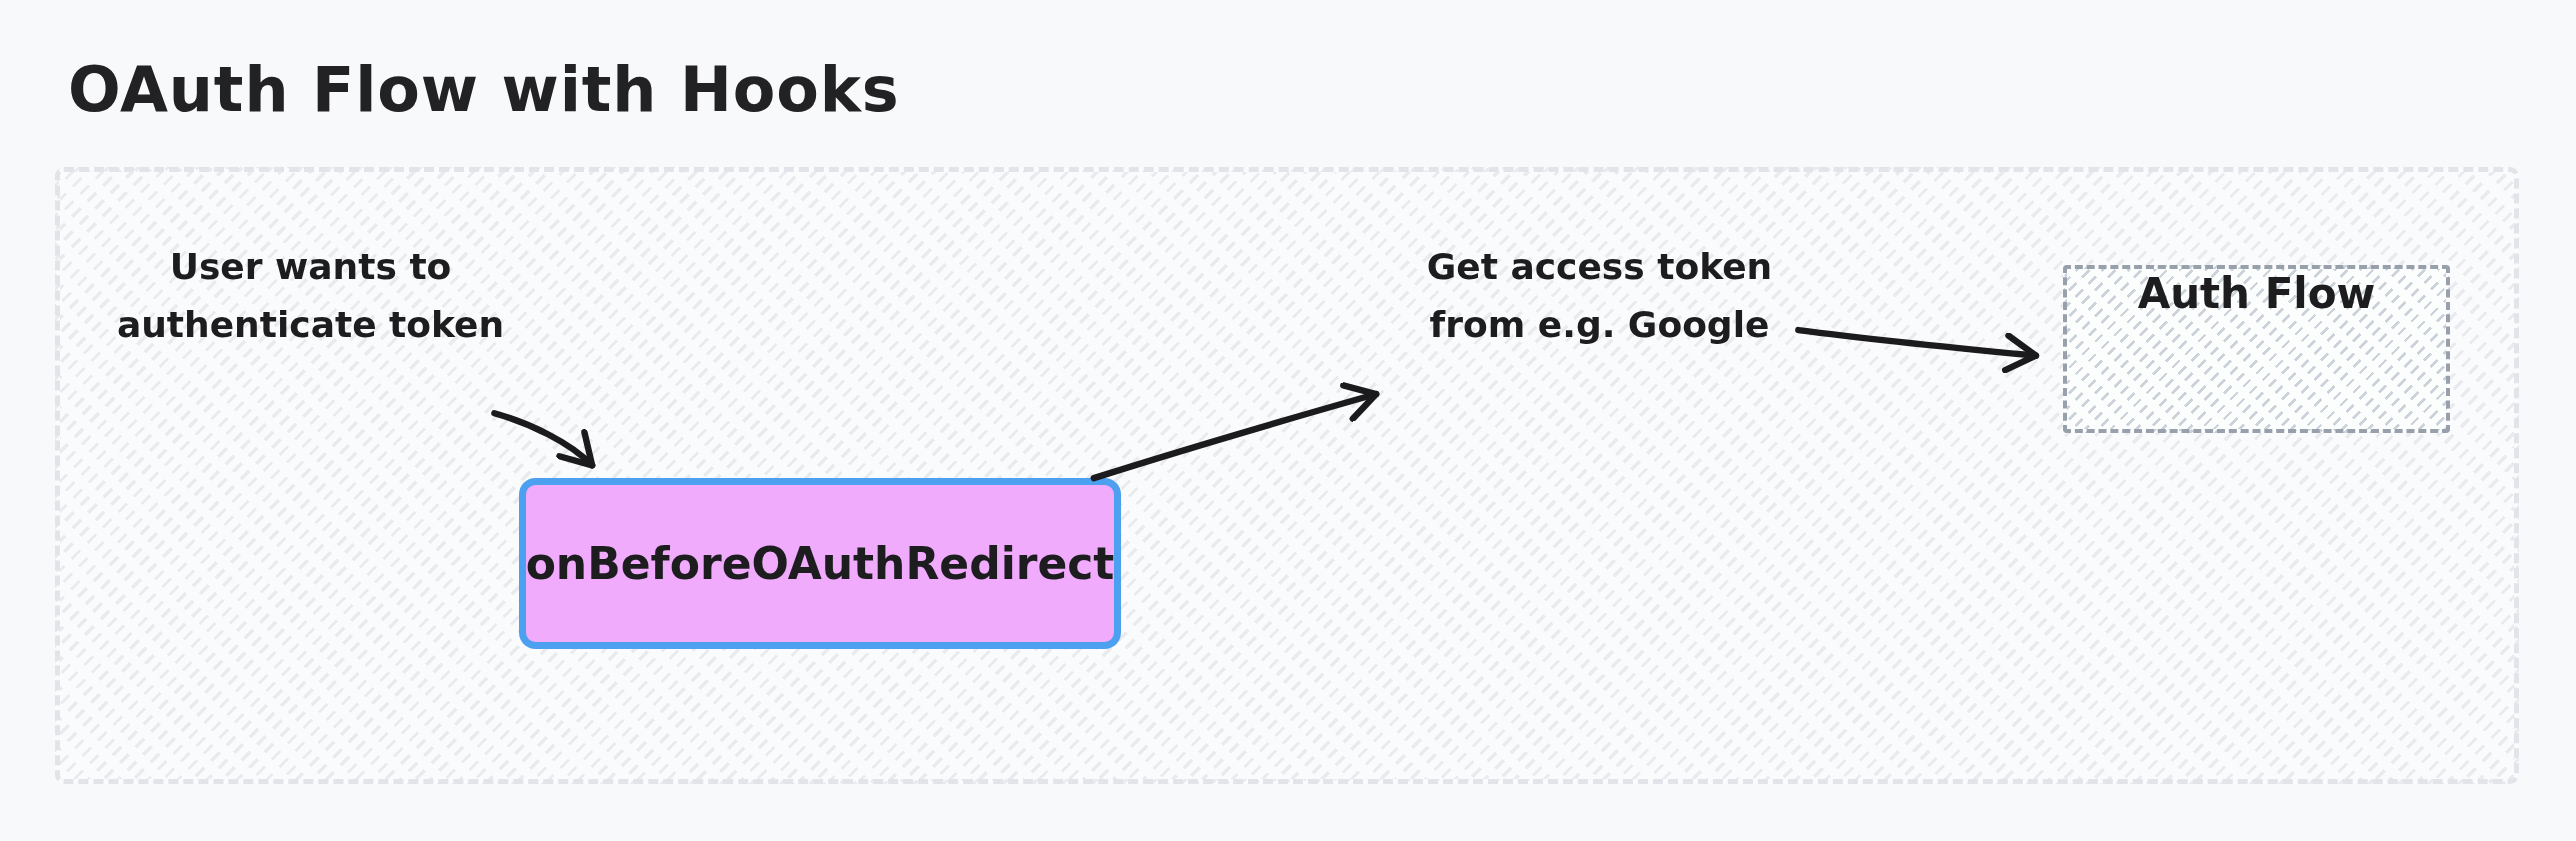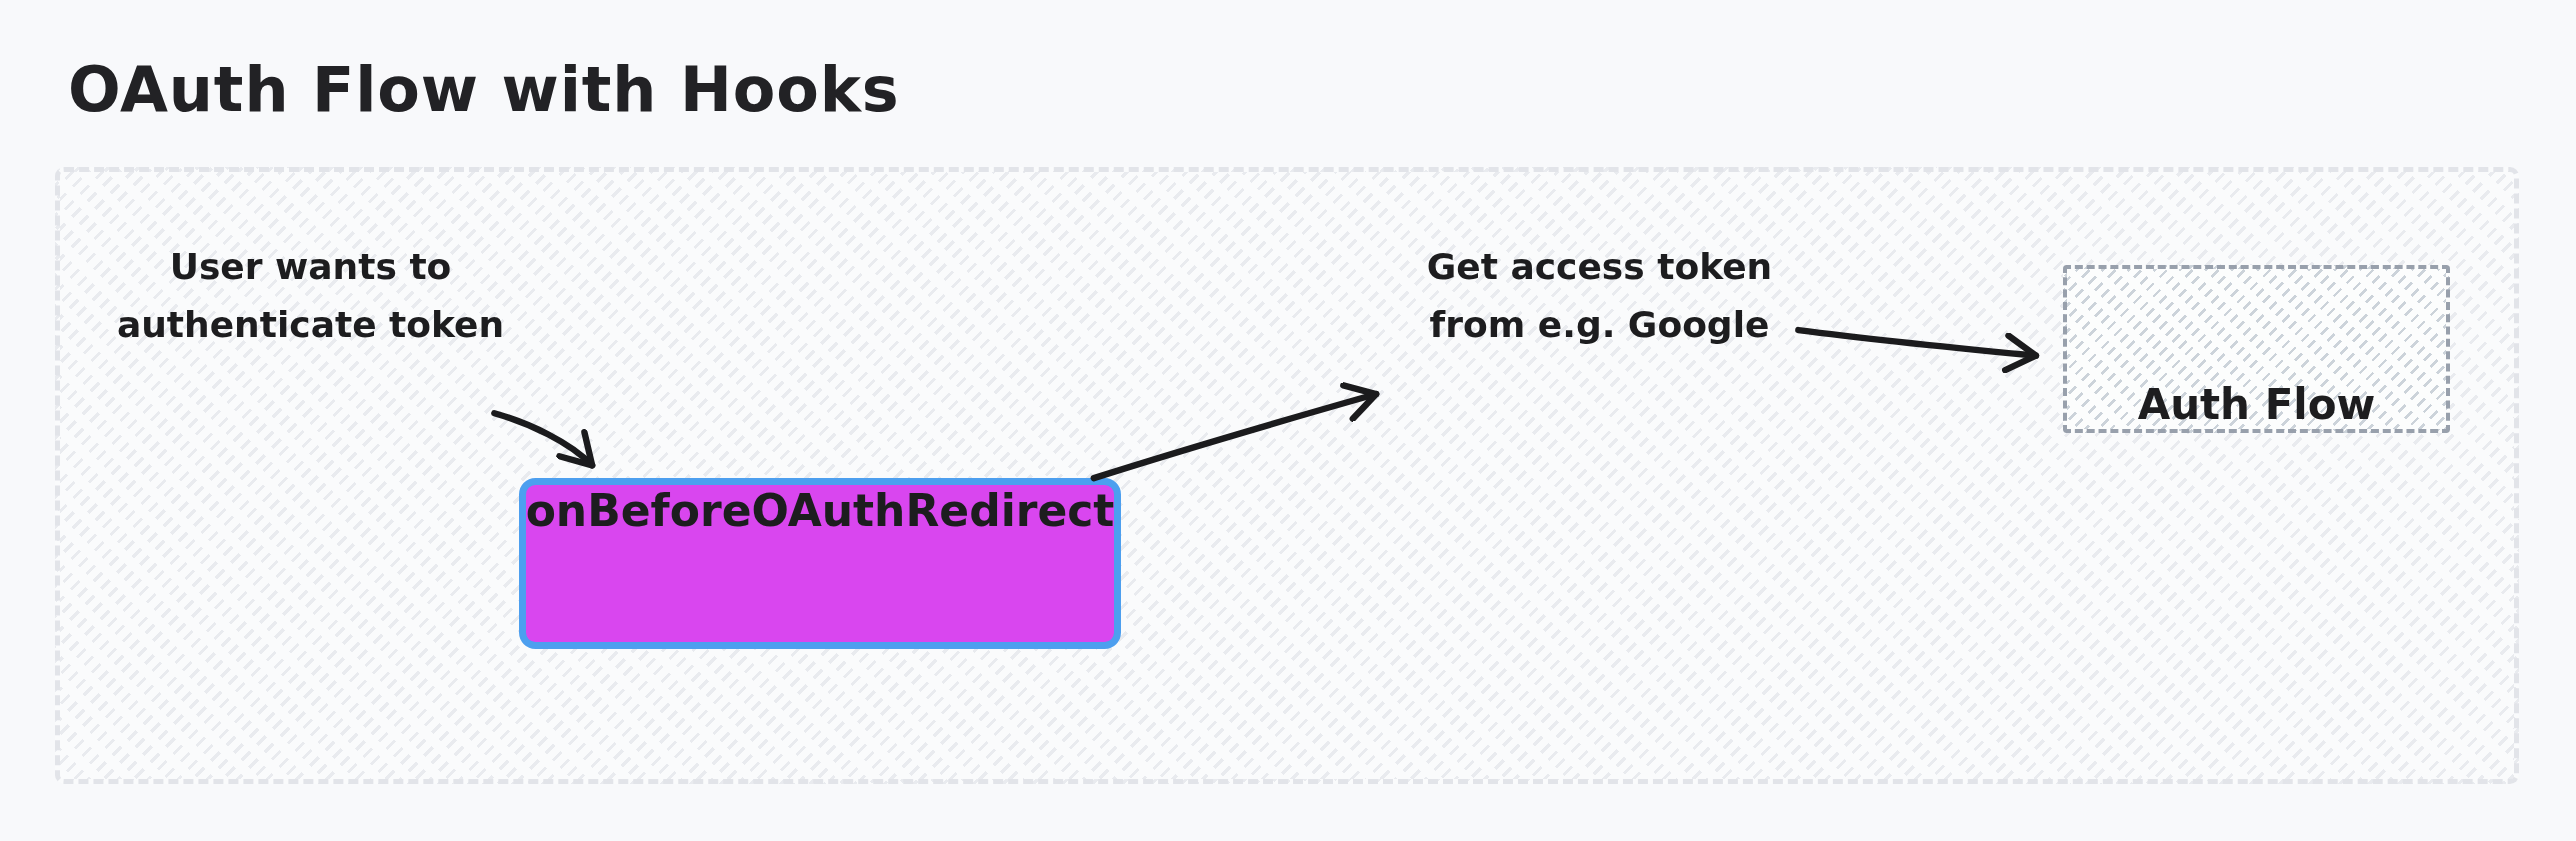--- a/index.html
+++ b/index.html
@@ -46,43 +46,43 @@
     color: #1d1d1f;
   }
   .note span { display: block; white-space: nowrap; }
   .note-left  { left: 82px; }
   .note-right { left: 1371px; }
 
   .hook-node {
     position: absolute;
     left: 519px; top: 478px;
     width: 602px; height: 171px;
-    background: #d946ef;
+    background: #f0abfc;
     border: 7.3px solid #4d9fef;
     border-radius: 16.4px;
-    display: flex; align-items: flex-start; justify-content: center;
+    display: flex; align-items: center; justify-content: center;
   }
   .hook-node .label {
     font-size: 44px;
     font-weight: 700;
     color: #1d1d1f;
     white-space: nowrap;
   }
 
   .authflow-node {
     position: absolute;
     left: 2063px; top: 265px;
     width: 387px; height: 168px;
     border: 4.6px dashed #98a0ac;
     border-radius: 3.7px;
     background-color: #fcfdfd;
     background-image:
       repeating-linear-gradient(45deg, #fcfdfd 0 8.2px, rgba(252,253,253,0) 8.2px 18.3px),
       repeating-linear-gradient(135deg, rgba(204,211,218,0) 0 6.4px, #ccd3da 6.4px 9.1px);
-    display: flex; align-items: flex-end; justify-content: center;
+    display: flex; align-items: flex-start; justify-content: center;
   }
   .authflow-node .label {
     font-size: 42px;
     font-weight: 700;
     color: #1d1d1f;
     white-space: nowrap;
   }
 
   .arrow-layer {
     position: absolute;

